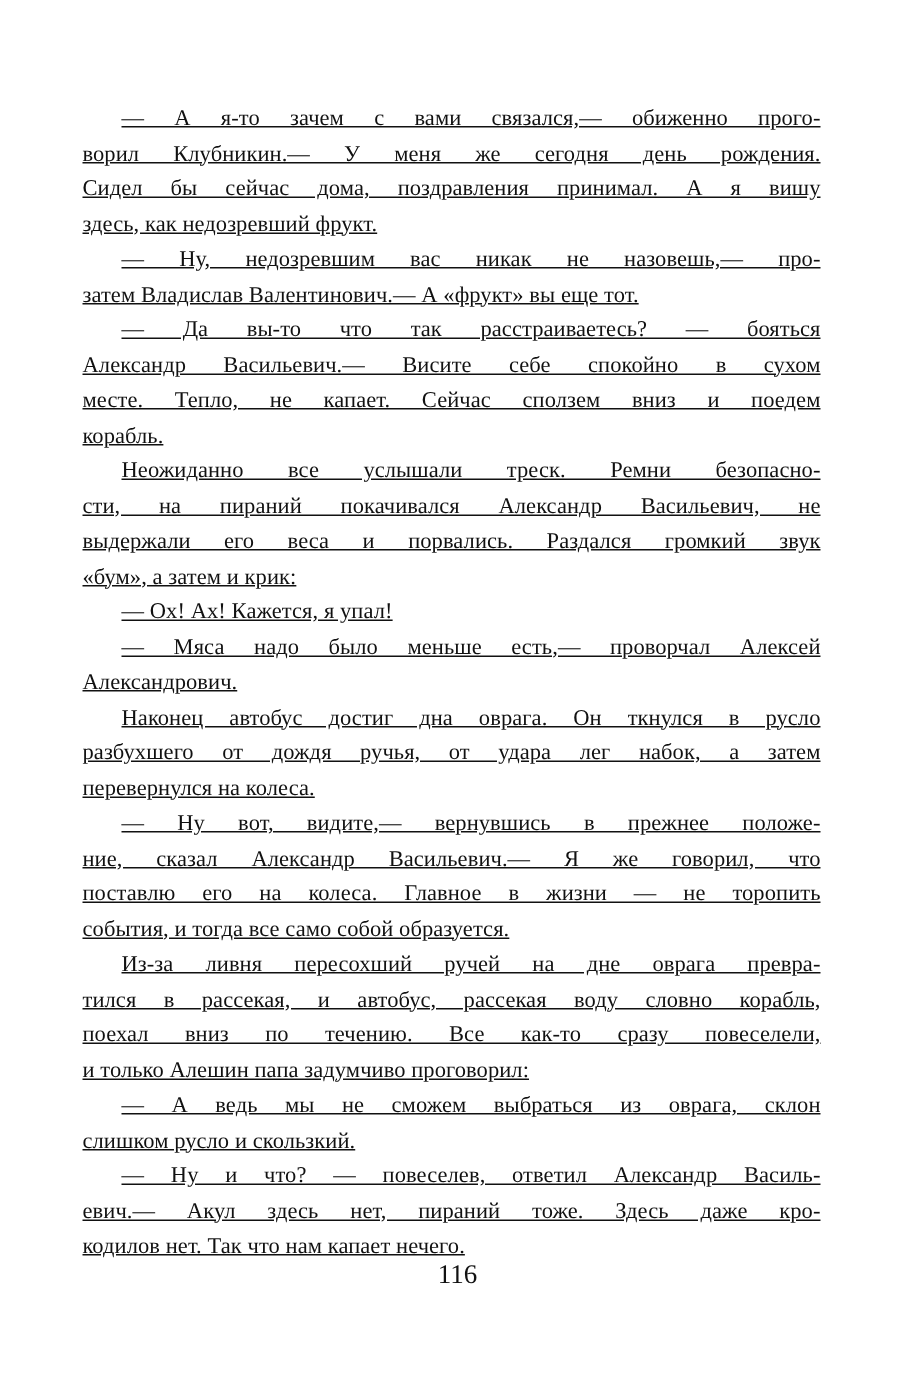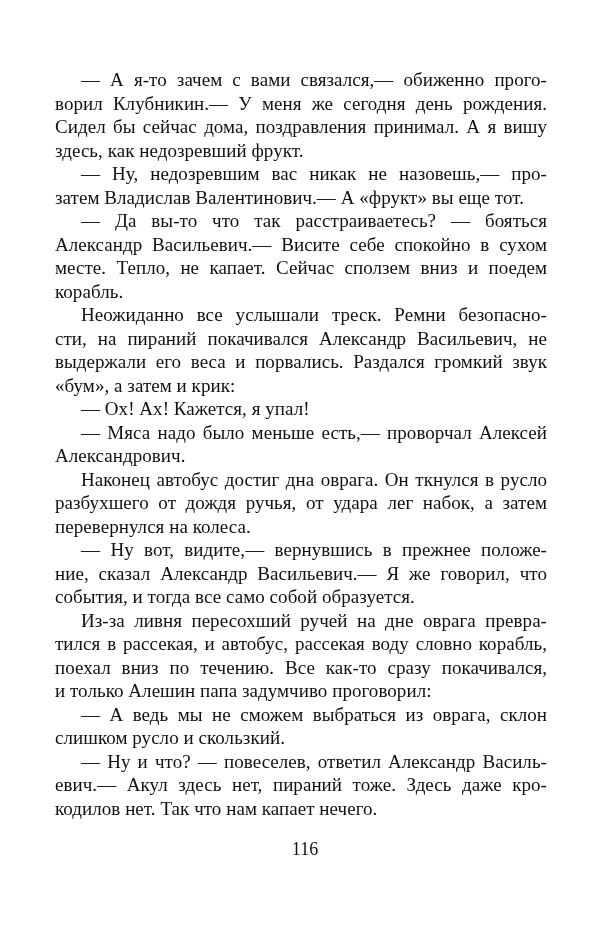--- a/index.html
+++ b/index.html
@@ -17,25 +17,26 @@
   }
   .page {
     position: absolute;
     left: 55px;
     top: 68px;
     width: 492px;
   }
   .line {
     height: 23.5px;
     line-height: 23.5px;
-    font-size: 19px;
+    font-size: 15px;
     white-space: nowrap;
     text-align: justify;
     text-align-last: justify;
     letter-spacing: 0.05px;
+    text-decoration: underline;
   }
   .line.indent {
     padding-left: 26px;
   }
   .line.last {
     text-align-last: left;
   }
   .page-number {
     position: absolute;
     top: 838px;
@@ -65,24 +66,25 @@
     <div class="line">выдержали его веса и порвались. Раздался громкий звук</div>
     <div class="line last">«бум», а затем и крик:</div>
     <div class="line indent last">— Ох! Ах! Кажется, я упал!</div>
     <div class="line indent">— Мяса надо было меньше есть,— проворчал Алексей</div>
     <div class="line last">Александрович.</div>
     <div class="line indent">Наконец автобус достиг дна оврага. Он ткнулся в русло</div>
     <div class="line">разбухшего от дождя ручья, от удара лег набок, а затем</div>
     <div class="line last">перевернулся на колеса.</div>
     <div class="line indent">— Ну вот, видите,— вернувшись в прежнее положе-</div>
     <div class="line">ние, сказал Александр Васильевич.— Я же говорил, что</div>
+    <div class="line">поставлю его на колеса. Главное в жизни — не торопить</div>
     <div class="line last">события, и тогда все само собой образуется.</div>
     <div class="line indent">Из-за ливня пересохший ручей на дне оврага превра-</div>
     <div class="line">тился в рассекая, и автобус, рассекая воду словно корабль,</div>
-    <div class="line">поехал вниз по течению. Все как-то сразу покачивался,</div>
+    <div class="line">поехал вниз по течению. Все как-то сразу повеселели,</div>
     <div class="line last">и только Алешин папа задумчиво проговорил:</div>
     <div class="line indent">— А ведь мы не сможем выбраться из оврага, склон</div>
     <div class="line last">слишком русло и скользкий.</div>
     <div class="line indent">— Ну и что? — повеселев, ответил Александр Василь-</div>
     <div class="line">евич.— Акул здесь нет, пираний тоже. Здесь даже кро-</div>
     <div class="line last">кодилов нет. Так что нам капает нечего.</div>
   </div>
 
 <div class="page-number">116</div>
 

